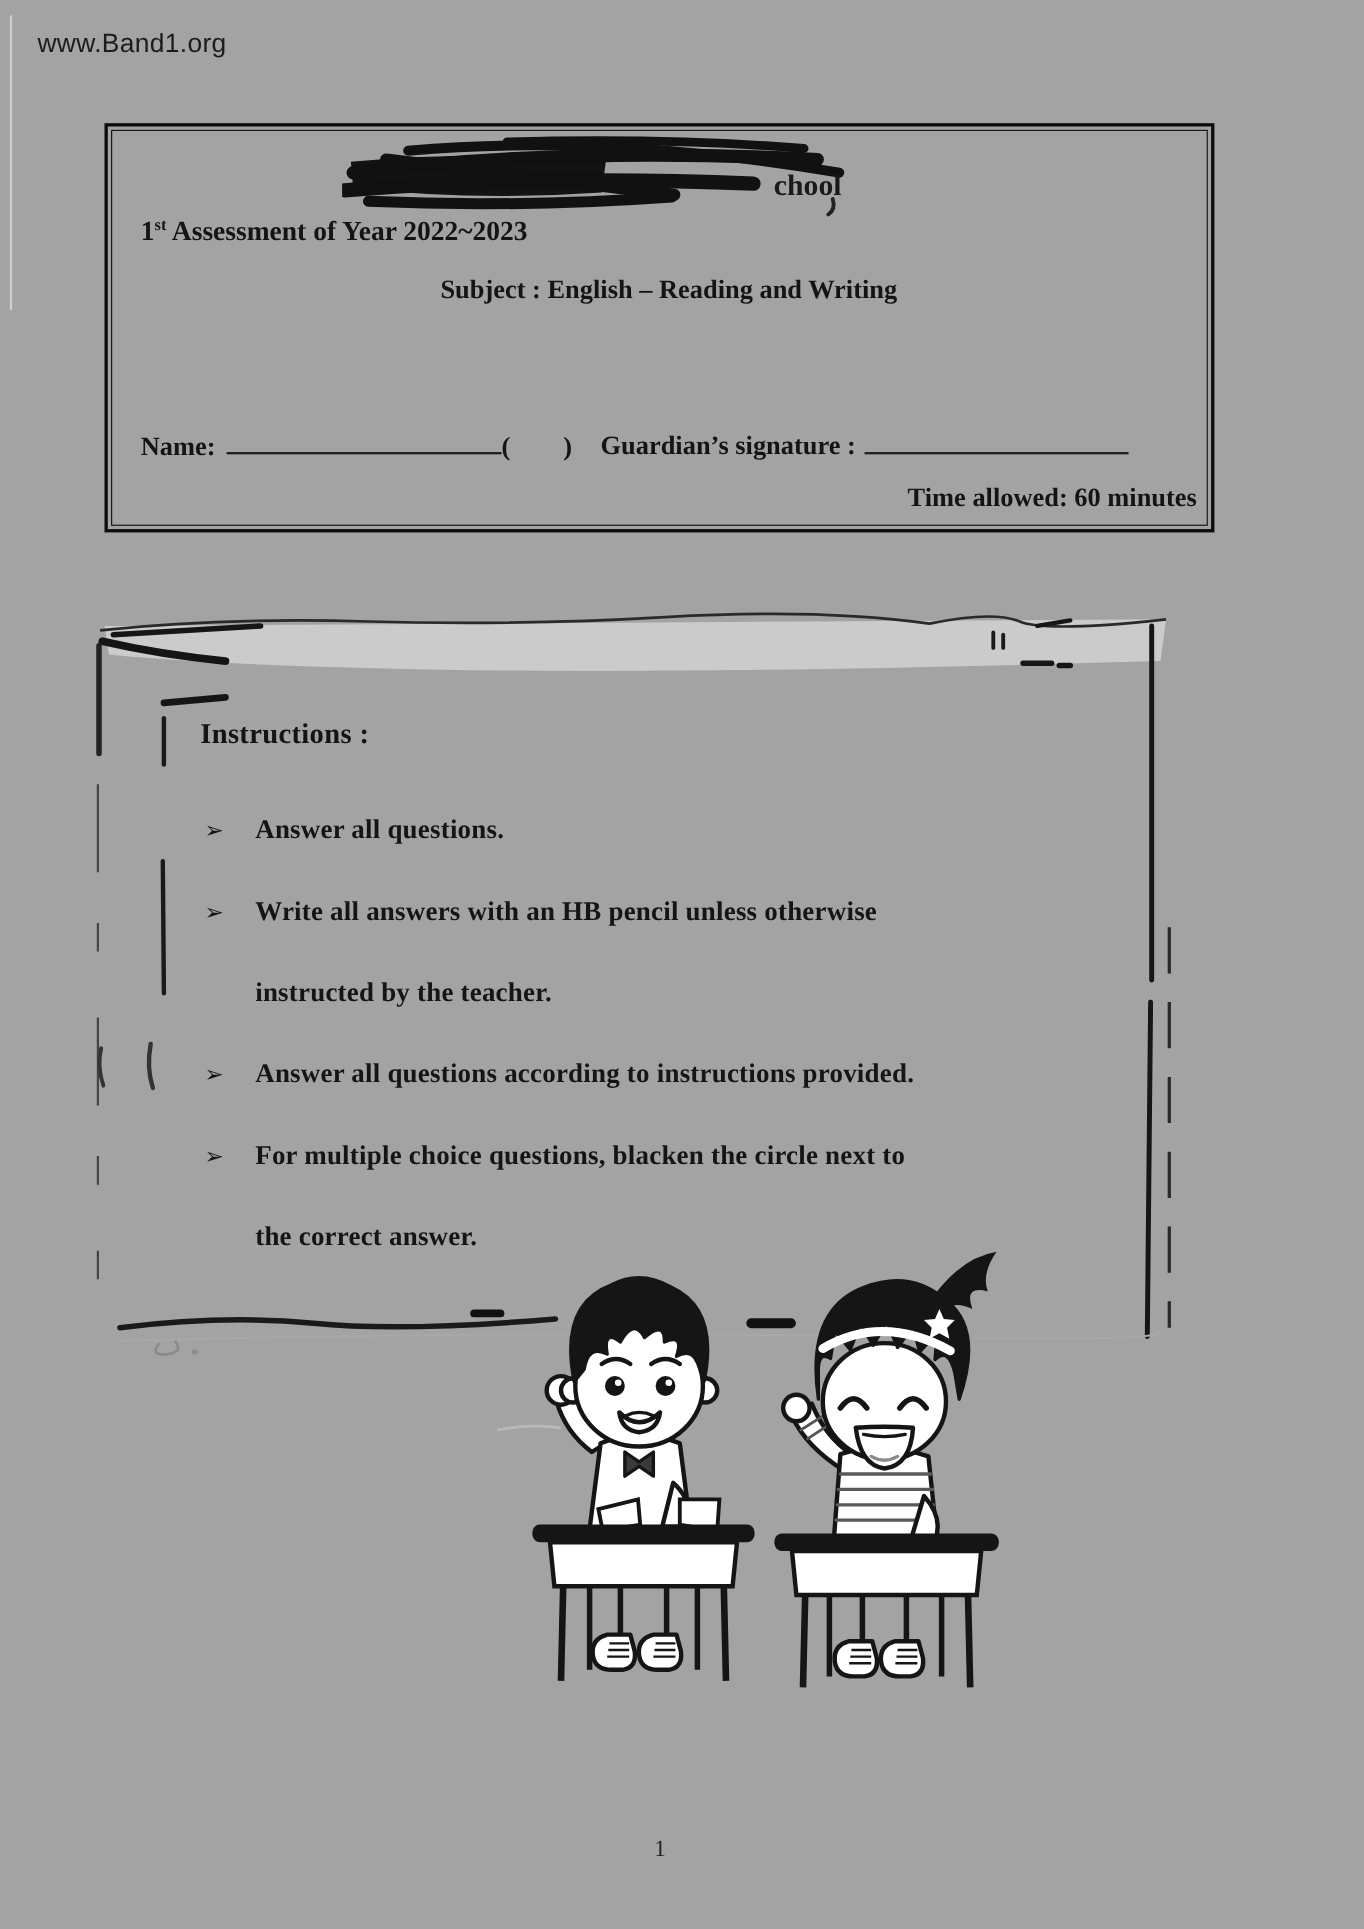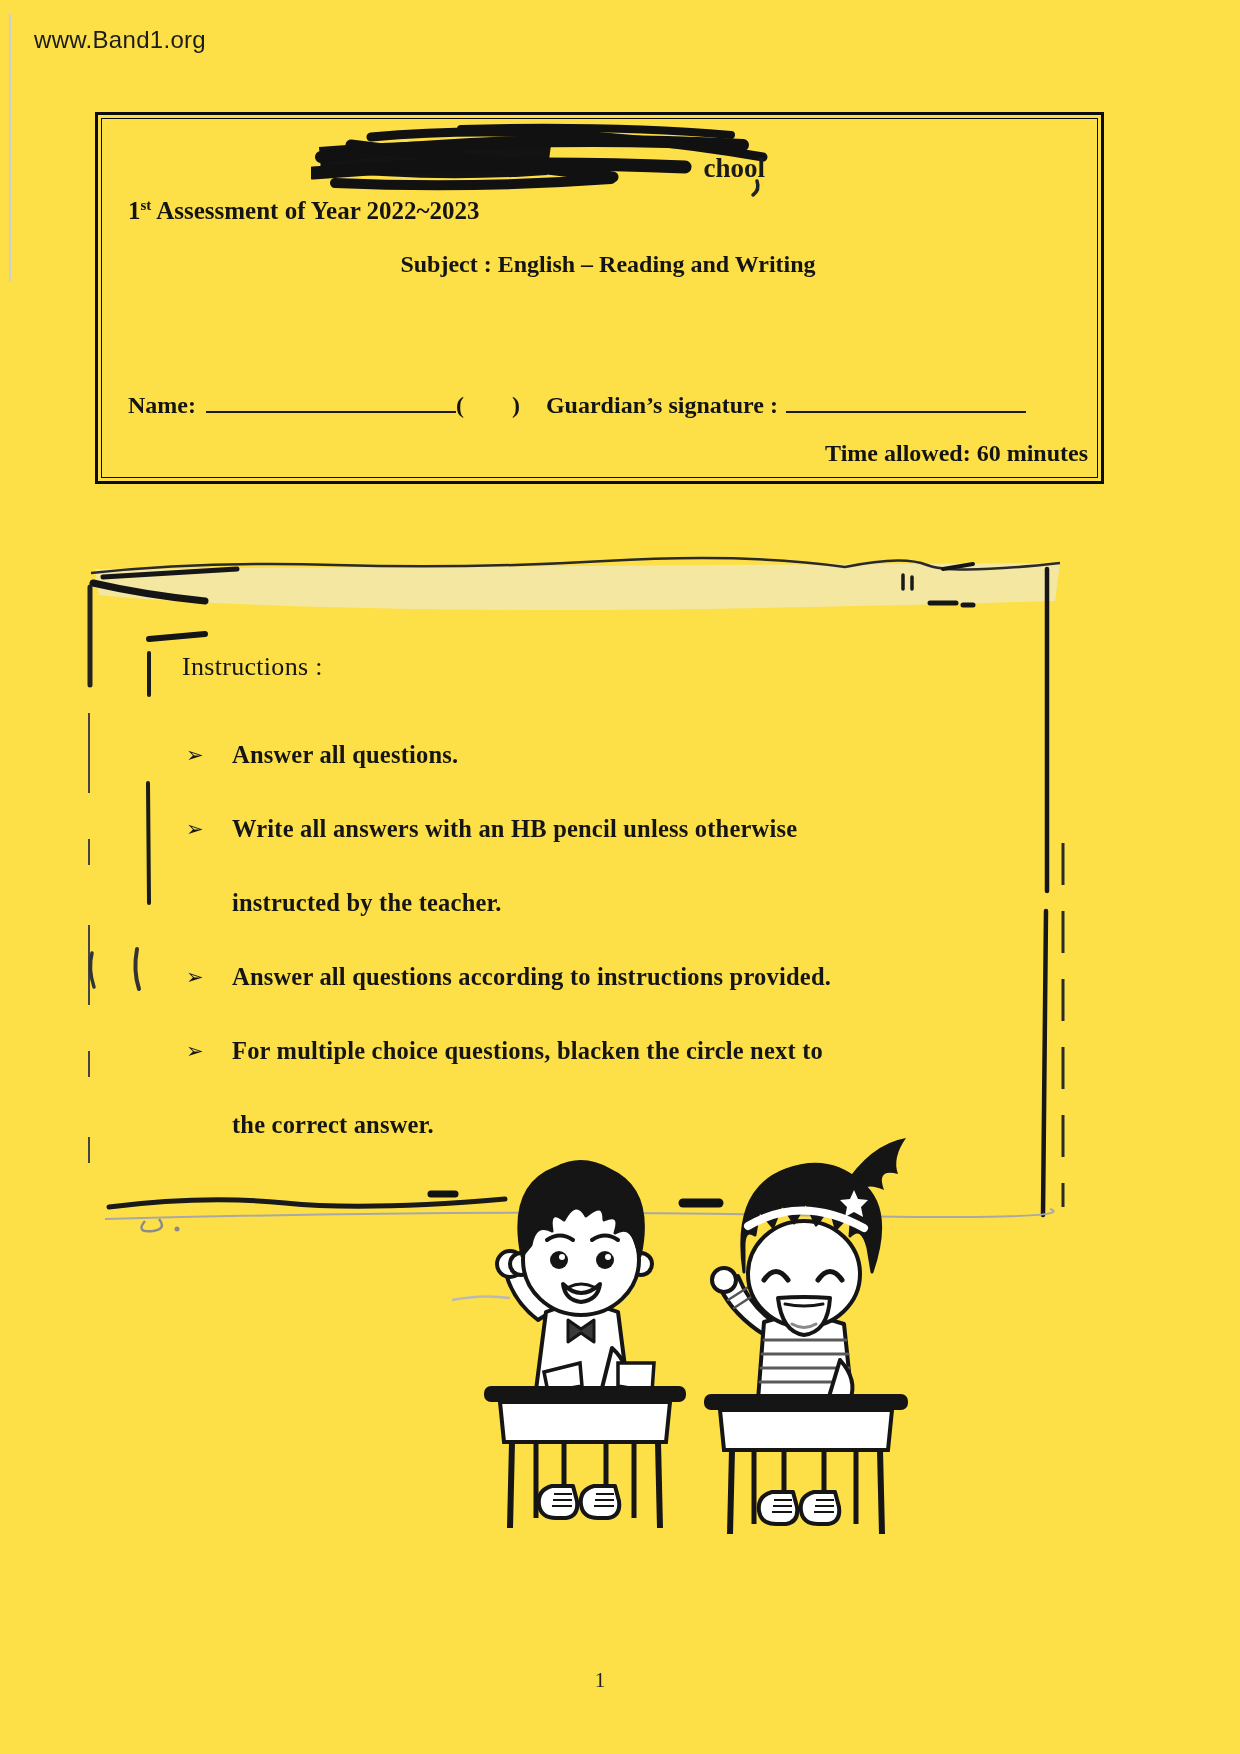--- a/index.html
+++ b/index.html
@@ -1,17 +1,17 @@
 <!DOCTYPE html>
 <html><head>
 <meta charset="utf-8">
 <style>
   html,body { margin:0; padding:0; background:#ffffff; }
   .page {
-    position:relative; width:1240px; height:1754px; background:#fde047;
+    position:relative; width:1240px; height:1754px; background:#a3a3a3;
     font-family:"Liberation Serif","DejaVu Serif",serif; color:#141414; overflow:hidden;
   }
   .watermark {
     position:absolute; left:34px; top:26px;
     font-family:"Liberation Sans","DejaVu Sans",sans-serif;
     font-size:24px; color:#1c1c1c; letter-spacing:.3px;
   }
   .scan-edge-left { position:absolute; left:9px; top:14px; width:2px; height:268px; background:#cfcfcf; }
 
   
@@ -33,21 +33,21 @@
   .blank { display:inline-block; border-bottom:2.5px solid #1a1a1a; height:1.05em; vertical-align:baseline; }
   .blank-marks    { width:318px; margin-left:10px; }
   .blank-name     { width:250px; margin-left:10px; }
   .blank-guardian { width:240px; margin-left:8px; }
   .paren { white-space:pre; }
   .guardian-label { margin-left:26px; }
   .class-value { white-space:pre; margin-left:28px; }
 
   
   .board-frame { position:absolute; left:85px; top:543px; width:990px; height:692px; }
-  .ins-title { position:absolute; left:182px; top:652px; font-size:26px; font-weight:normal; letter-spacing:.3px;text-align:right; }
+  .ins-title { position:absolute; left:182px; top:652px; font-size:26px; font-weight:bold; letter-spacing:.3px;text-align:right; }
   .ins-list { position:absolute; left:186px; top:718px; width:680px; list-style:none; margin:0; padding:0; }
   .ins-item { display:flex; align-items:flex-start; }
   .bullet {
     width:46px; flex:0 0 46px; line-height:74px;
     font-family:"DejaVu Sans","Liberation Sans",sans-serif; font-size:21px; font-weight:600; color:#151515;
   }
   .itext { font-size:24.5px; font-weight:bold; line-height:74px; white-space:pre-line; letter-spacing:.2px; color:#151515; }
 
   .kids { position:absolute; left:452px; top:1048px; width:484px; height:505px; }
 

